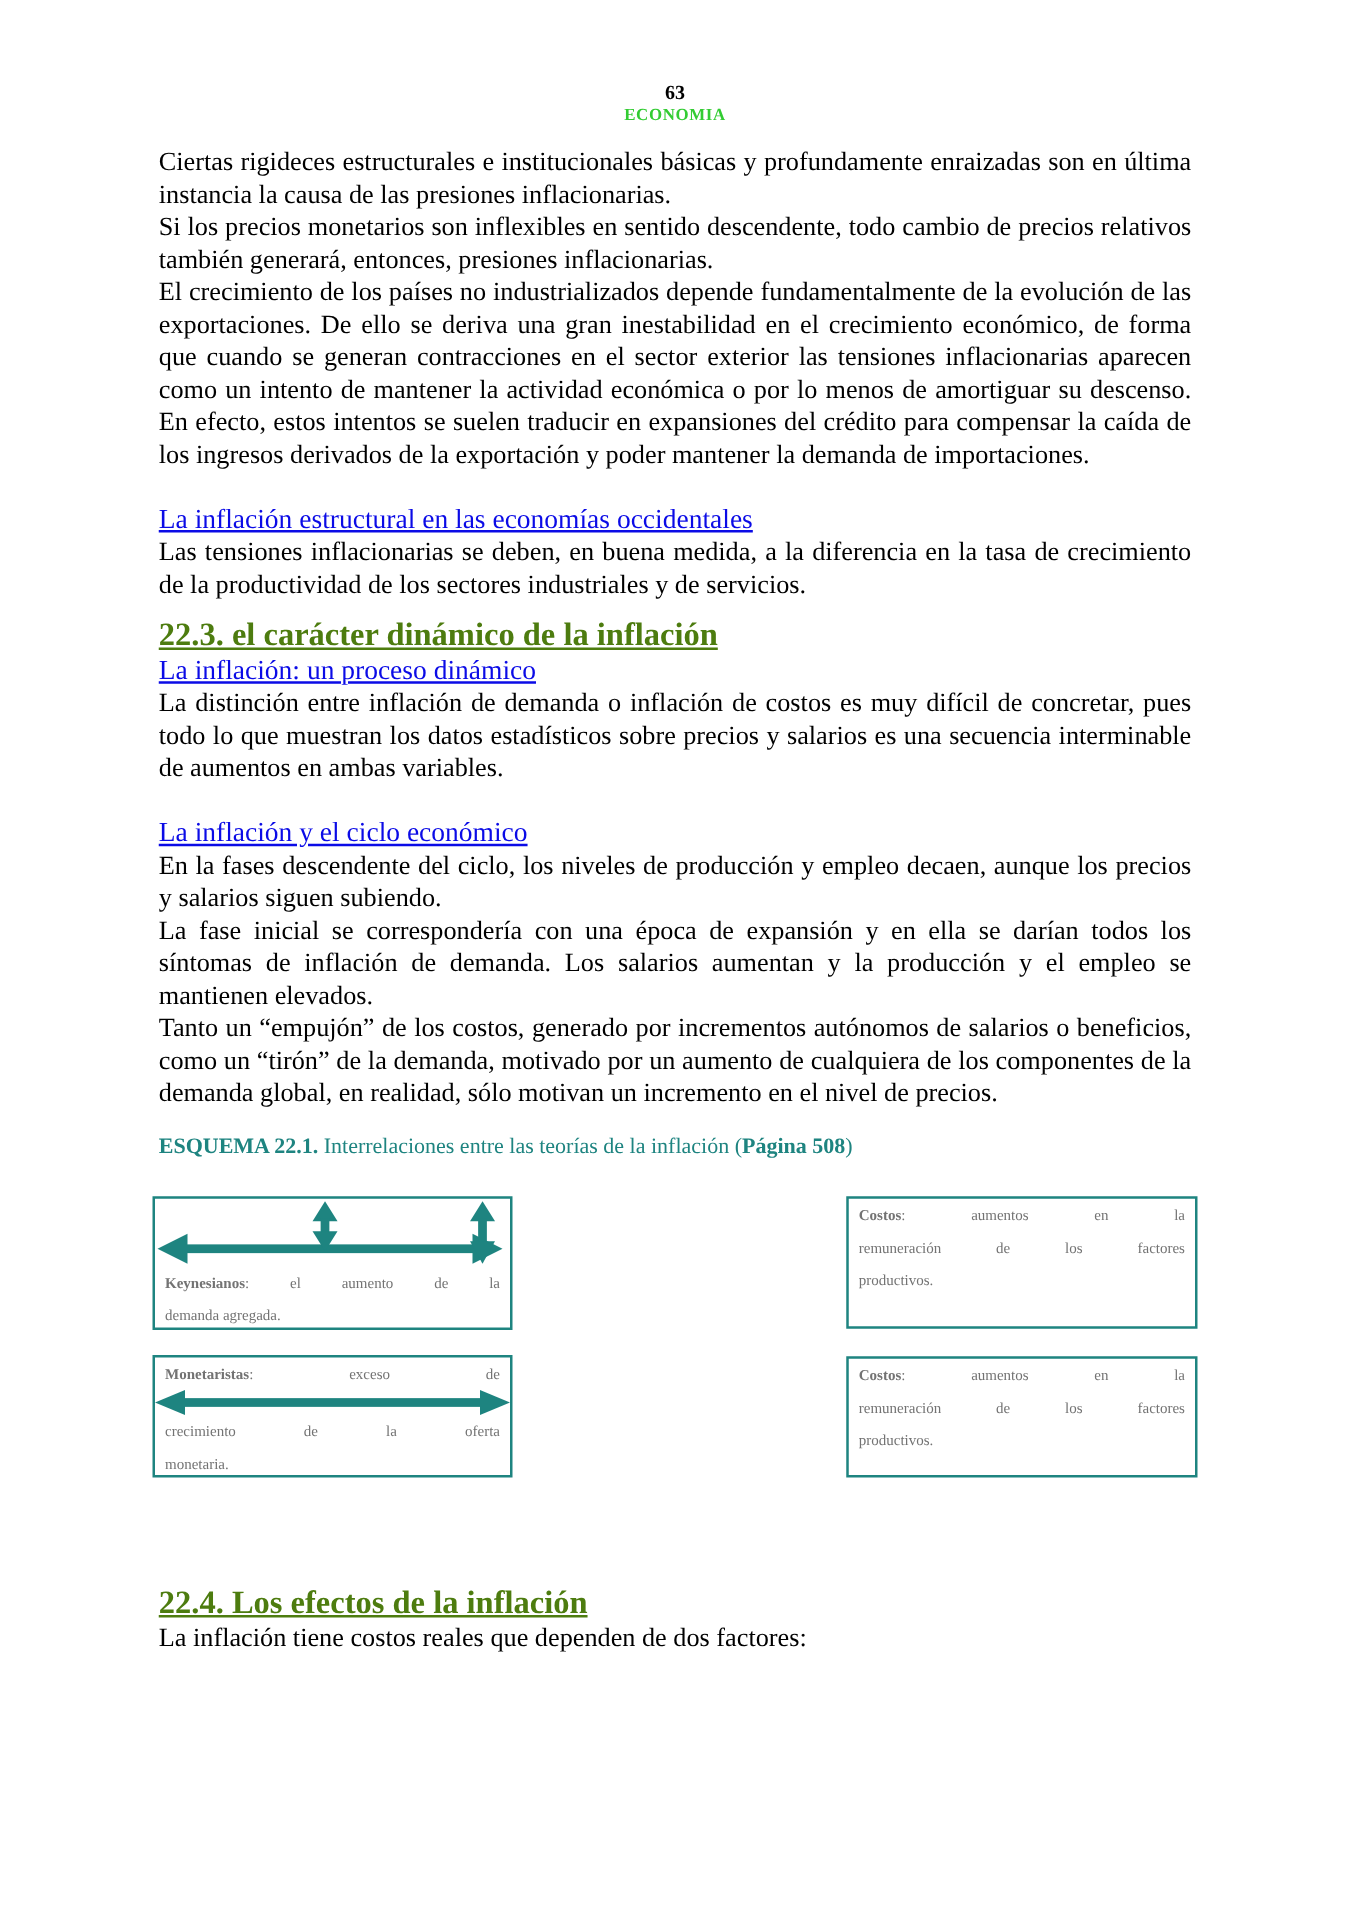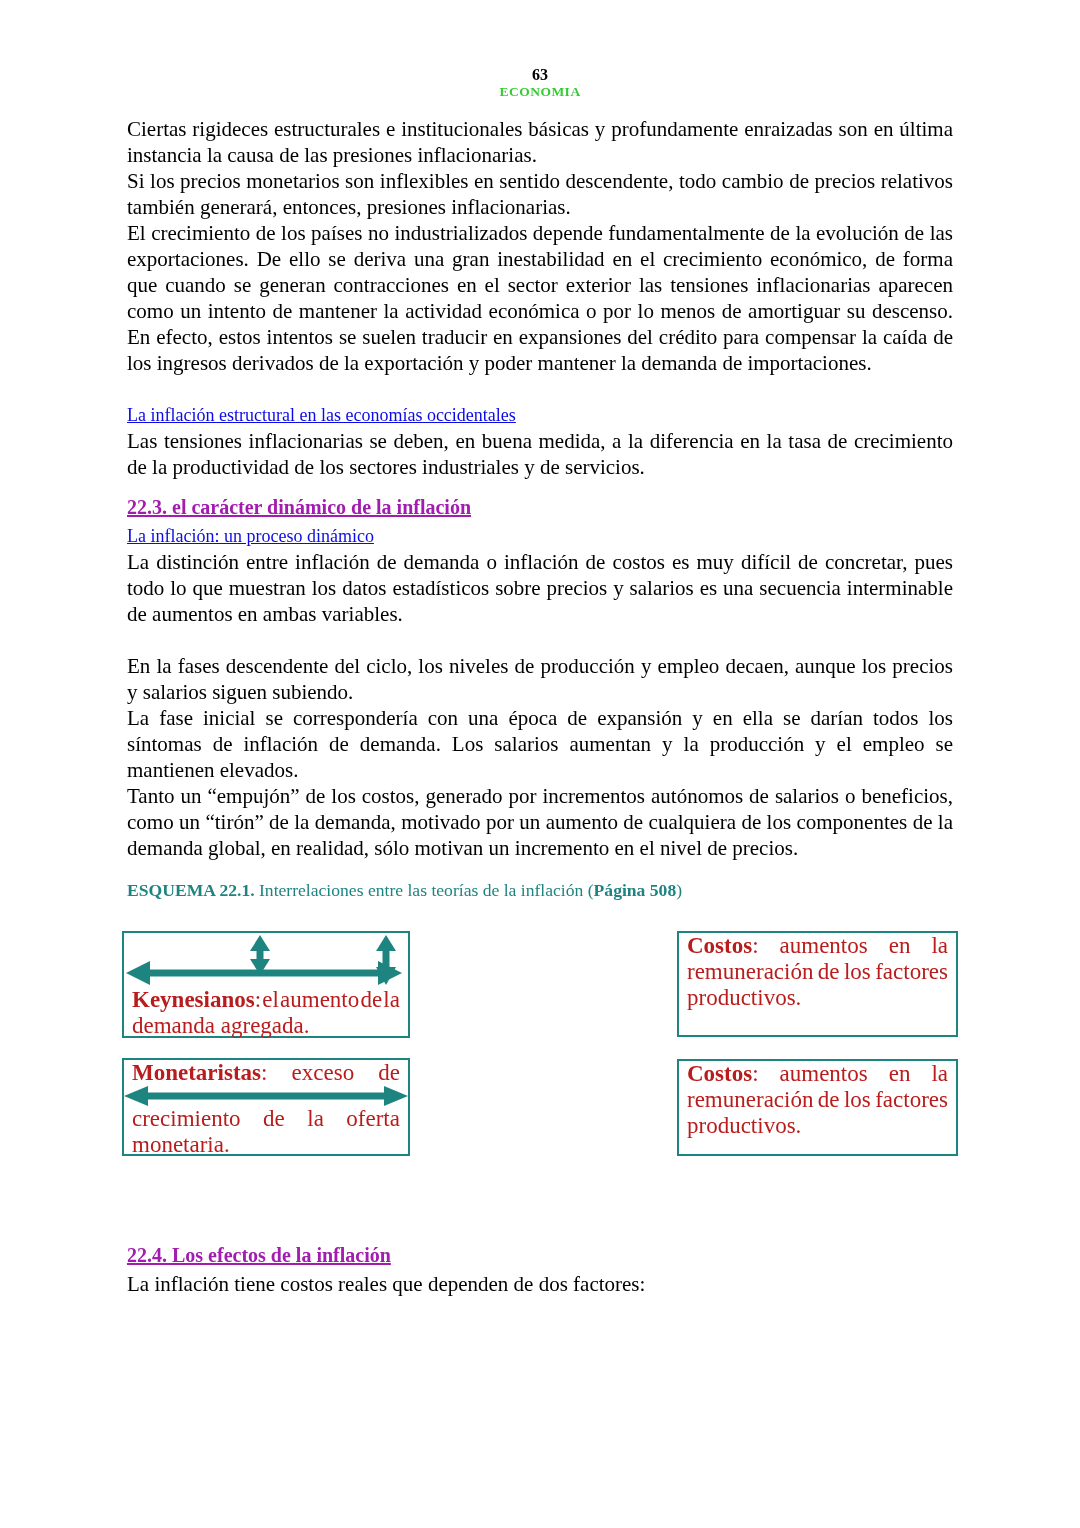--- a/index.html
+++ b/index.html
@@ -28,48 +28,48 @@
   .first-para { margin-top: 16px !important; }
 
   .sp26 { height: 26px; }
   .sp12 { height: 12px; }
   .sp16 { height: 16px; }
   .sp28 { height: 28px; }
   .sp82 { height: 82px; }
 
   h3.linkhead {
     color: #0b0be6;
-    font-size: 18px;
+    font-size: 22px;
     line-height: 26px;
     font-weight: normal;
     text-decoration: underline;
     margin: 0;
   }
   h2.sechead {
-    color: #a21caf;
-    font-size: 20px;
+    color: #4d7c0f;
+    font-size: 26px;
     line-height: 31px;
     font-weight: bold;
     text-decoration: underline;
     margin: 0;
   }
 
   p.esquema {
     color: #1e8480;
     font-size: 17.6px;
     line-height: 26px;
     margin: 0;
   }
 
   .diagram { position: relative; height: 227px; }
   .dbox {
     position: absolute;
     border: 2px solid #1e8480;
-    color: #b91c1c;
-    font-size: 23px;
+    color: #737373;
+    font-size: 12px;
     line-height: 26px;
     box-sizing: border-box;
     background: #fff;
   }
   .dbox .pad { padding: 0 8px; }
   .box-keynesianos { left: -5px; top: 0; width: 288px; height: 107px; }
   .box-monetaristas { left: -5px; top: 127px; width: 288px; height: 98px; }
   .box-costos-top   { left: 550px; top: 0; width: 281px; height: 106px; }
   .box-costos-bottom{ left: 550px; top: 128px; width: 281px; height: 97px; }
 
@@ -101,20 +101,21 @@
     <p class="body">Las tensiones inflacionarias se deben, en buena medida, a la diferencia en la tasa de crecimiento de la productividad de los sectores industriales y de servicios.</p>
 
     <div class="sp12"></div>
 
     <h2 class="sechead">22.3. el carácter dinámico de la inflación</h2>
     <h3 class="linkhead">La inflación: un proceso dinámico</h3>
     <p class="body">La distinción entre inflación de demanda o inflación de costos es muy difícil de concretar, pues todo lo que muestran los datos estadísticos sobre precios y salarios es una secuencia interminable de aumentos en ambas variables.</p>
 
     <div class="sp26"></div>
 
+    <h3 class="linkhead">La inflación y el ciclo económico</h3>
     <p class="body">En la fases descendente del ciclo, los niveles de producción y empleo decaen, aunque los precios y salarios siguen subiendo.</p>
     <p class="body">La fase inicial se correspondería con una época de expansión y en ella se darían todos los síntomas de inflación de demanda. Los salarios aumentan y la producción y el empleo se mantienen elevados.</p>
     <p class="body">Tanto un “empujón” de los costos, generado por incrementos autónomos de salarios o beneficios, como un “tirón” de la demanda, motivado por un aumento de cualquiera de los componentes de la demanda global, en realidad, sólo motivan un incremento en el nivel de precios.</p>
 
     <div class="sp16"></div>
 
     <p class="esquema"><b>ESQUEMA 22.1.</b><span> Interrelaciones entre las teorías de la inflación (</span><b>Página 508</b><span>)</span></p>
 
     <div class="sp28"></div>
 

